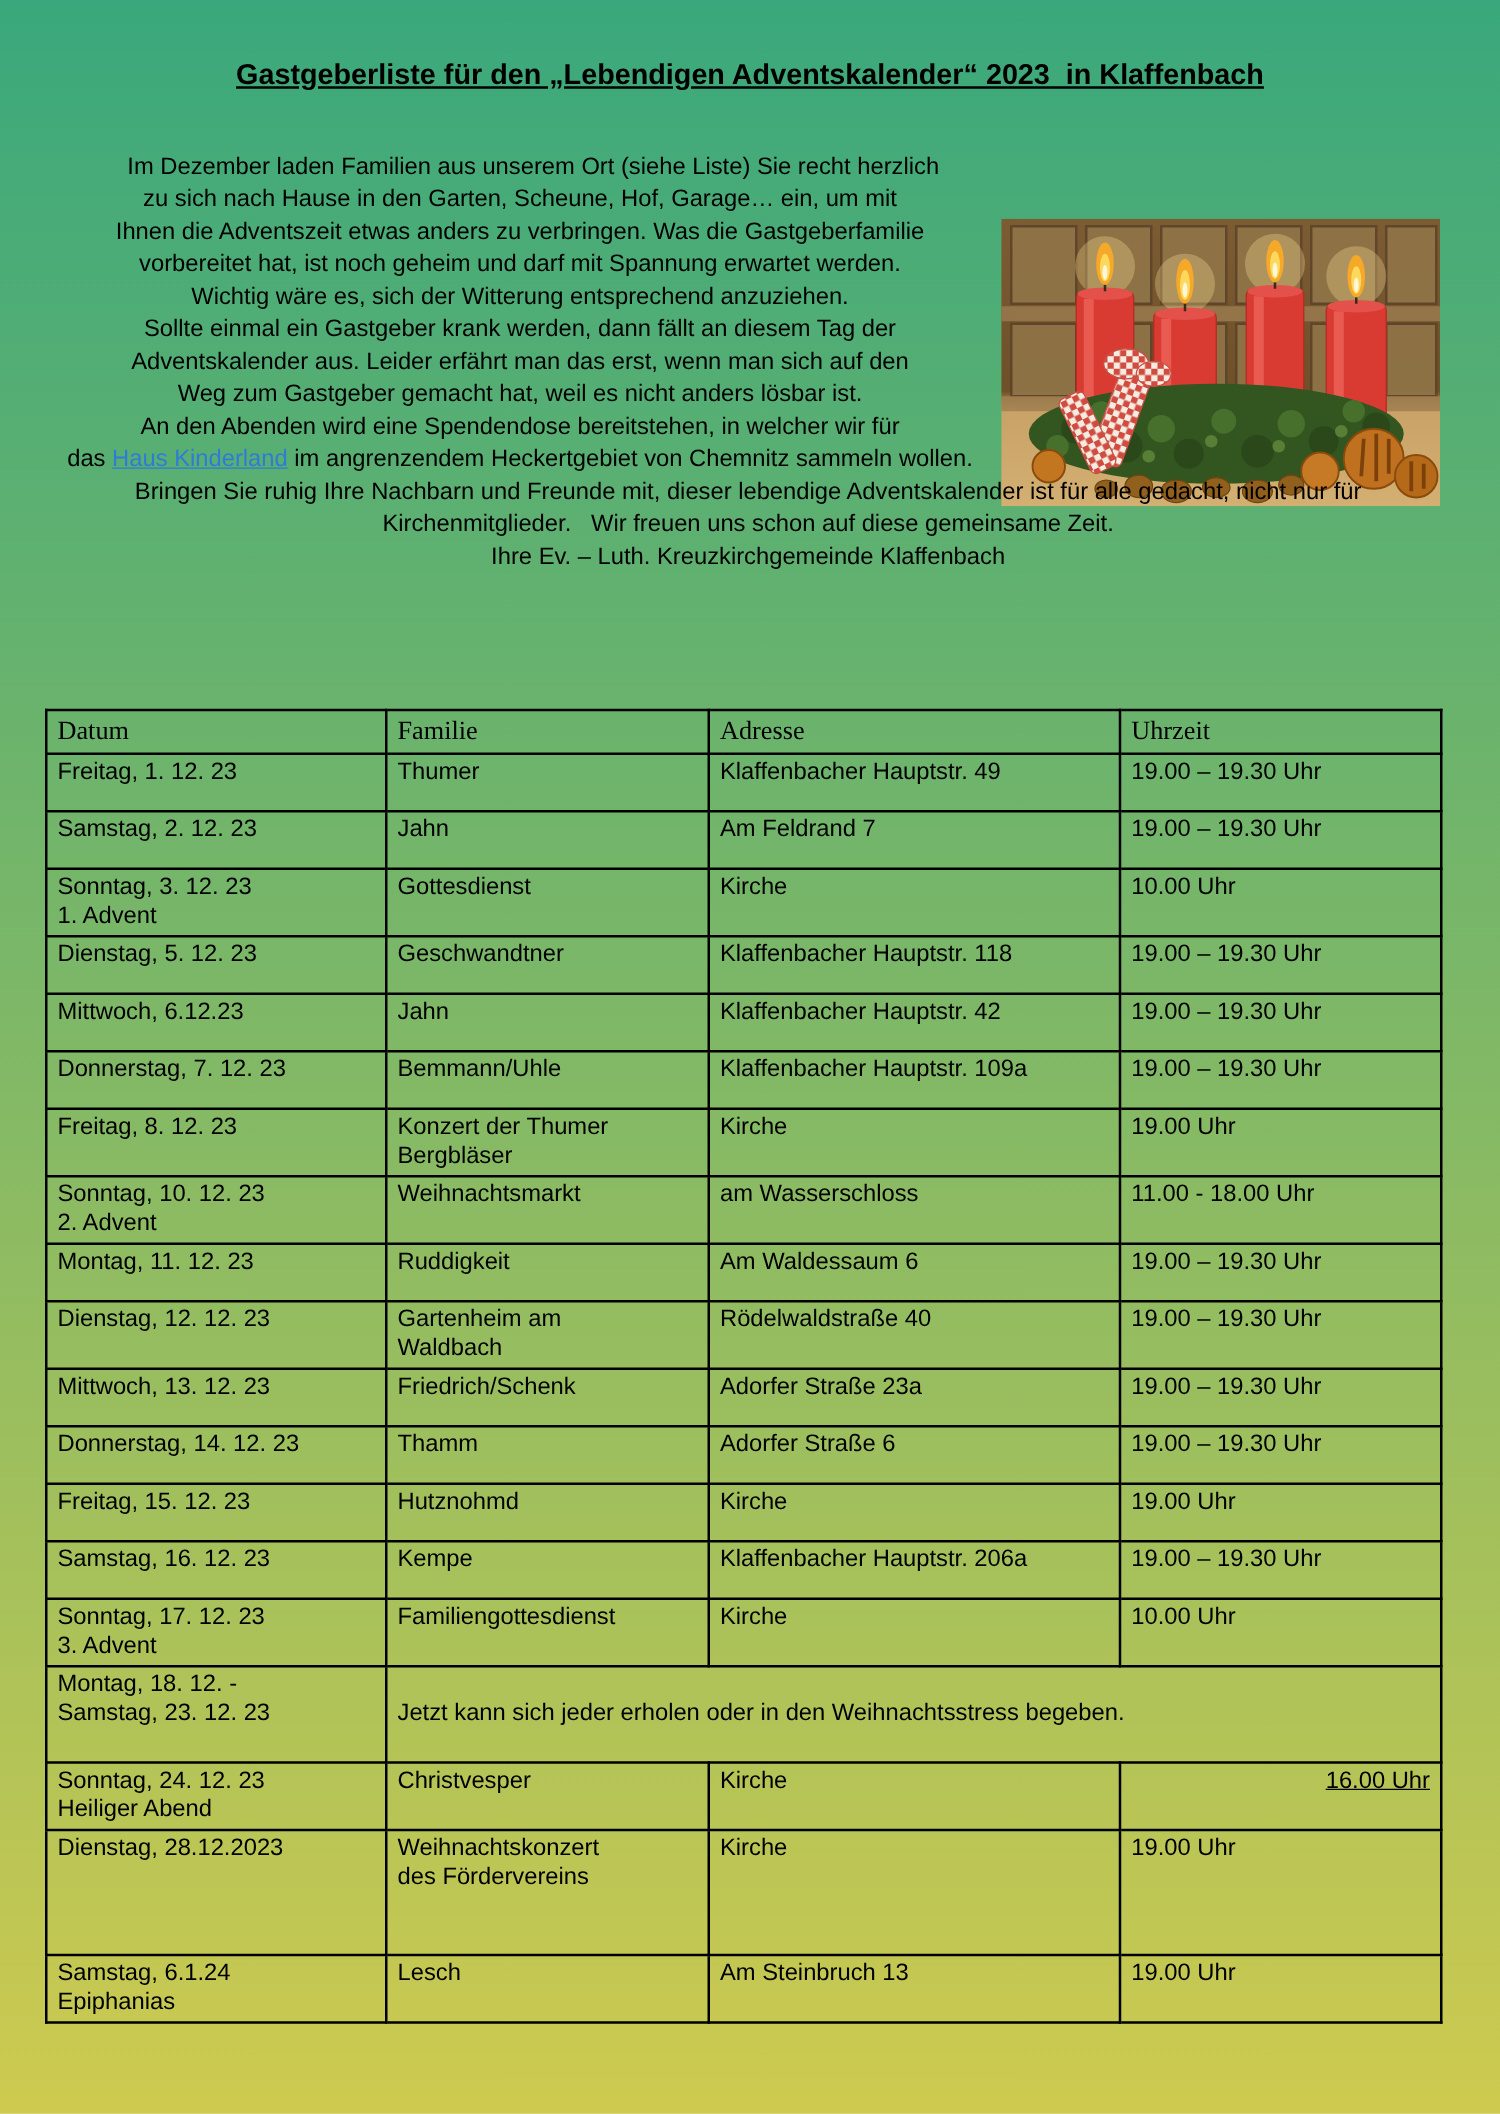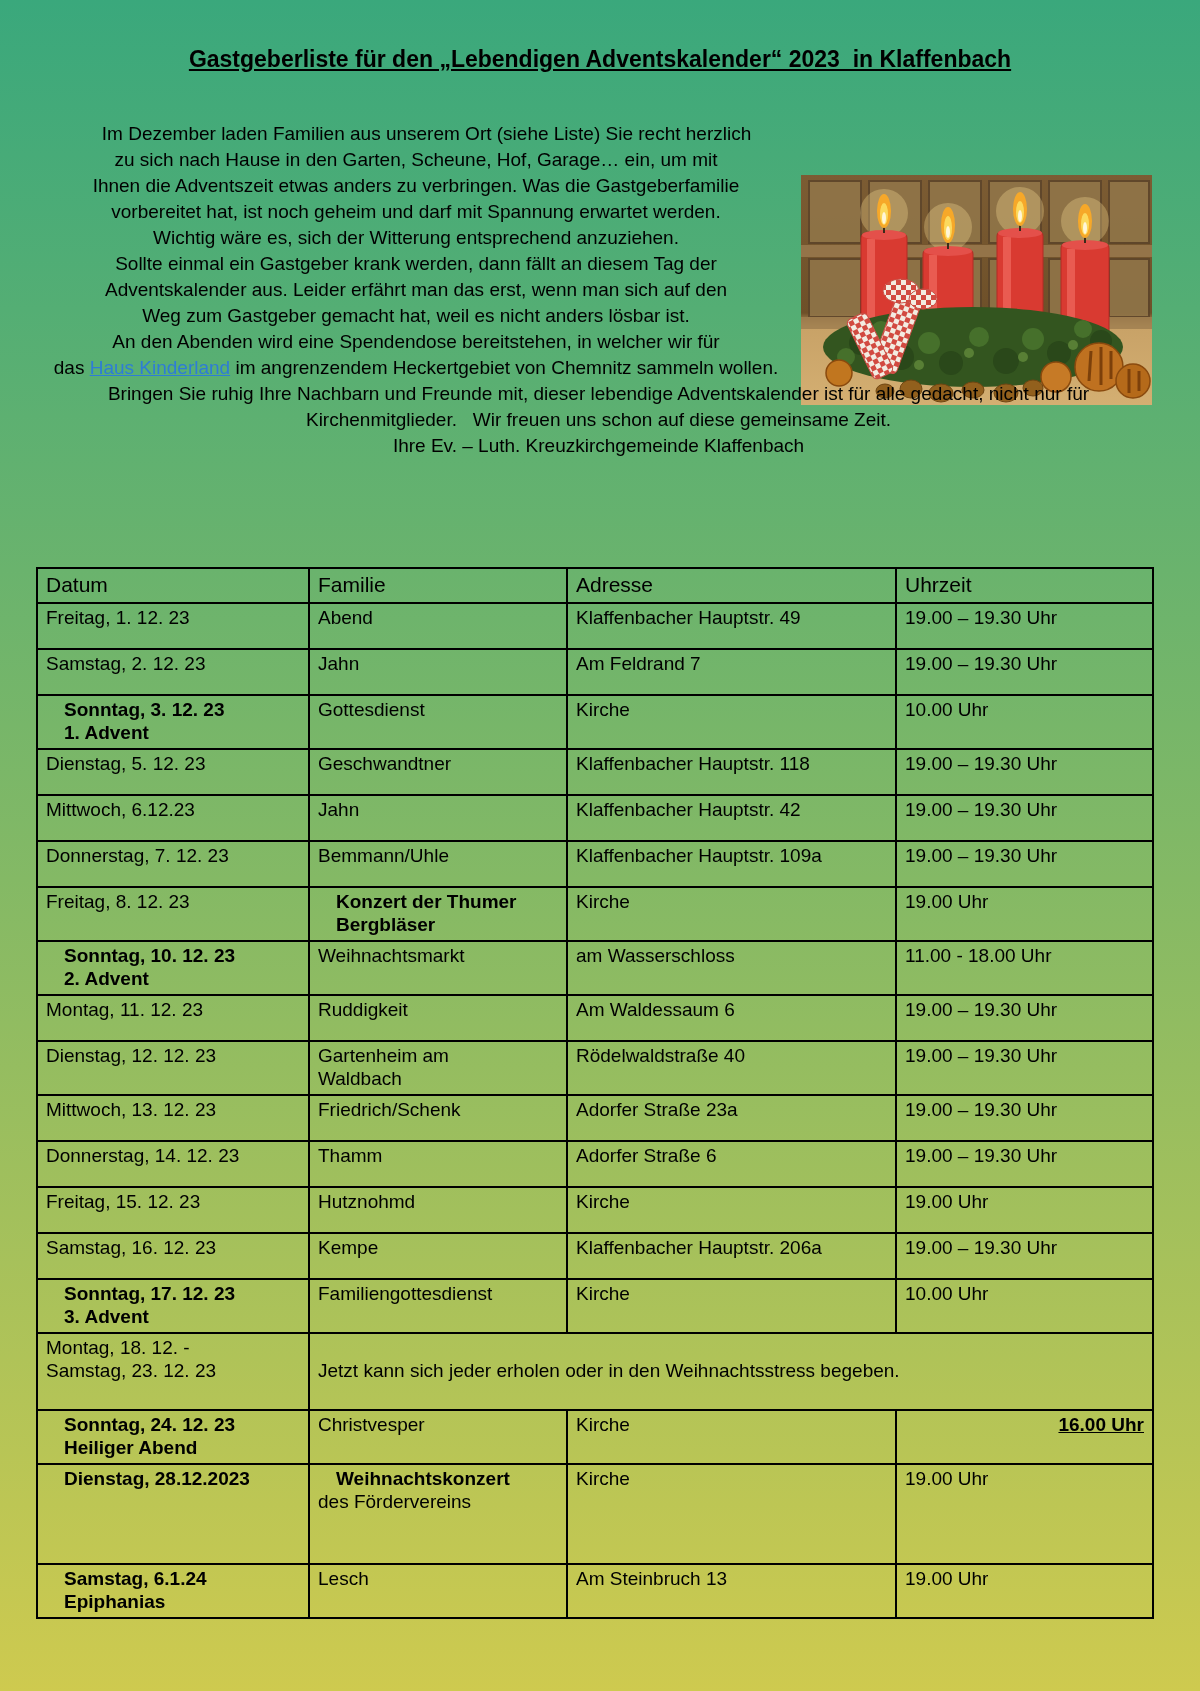--- a/index.html
+++ b/index.html
@@ -28,24 +28,24 @@
   .link{color:#2E7CD6;text-decoration:underline;cursor:pointer;margin-top:20px;}
   table.gtable{
     border-collapse:collapse;table-layout:fixed;
     margin:56px 0 0 36px;width:1116px;clear:both;
   }
   .gtable col.c1{width:272px}.gtable col.c2{width:258px}.gtable col.c3{width:329px}.gtable col.c4{width:257px}
   .gtable th,.gtable td{
     border:2px solid #000;vertical-align:top;
     text-align:left;padding:2px 8px 4px 8px;
   }
-  .gtable th{font-size:21px;font-weight:normal;height:27px;line-height:27px;}
+  .gtable th{font-size:21px;font-weight:normal;height:27px;line-height:27px;font-family:Liberation Serif, serif;}
   .gtable td{font-size:19px;height:38px;}
   .cl{line-height:23px;min-height:23px;}
-  .b{font-weight:bold;margin-left:18px;}
+  .b{font-weight:normal;}
   .u{text-decoration:underline;text-align:right;}
 </style>
 </head>
 <body>
 
 <div class="page">
 
   <h1>Gastgeberliste für den „Lebendigen Adventskalender“ 2023  in Klaffenbach</h1>
 
   <div class="intro">
@@ -211,21 +211,21 @@
           <th>Adresse</th>
           <th>Uhrzeit</th>
         </tr>
       </thead>
     <tbody id="gtable-body">
         <tr>
           <td>
             <div class="cl">Freitag, 1. 12. 23</div>
           </td>
           <td>
-            <div class="cl">Abend</div>
+            <div class="cl">Thumer</div>
           </td>
           <td>
             <div class="cl">Klaffenbacher Hauptstr. 49</div>
           </td>
           <td>
             <div class="cl">19.00 – 19.30 Uhr</div>
           </td>
         </tr>
         <tr>
           <td>

